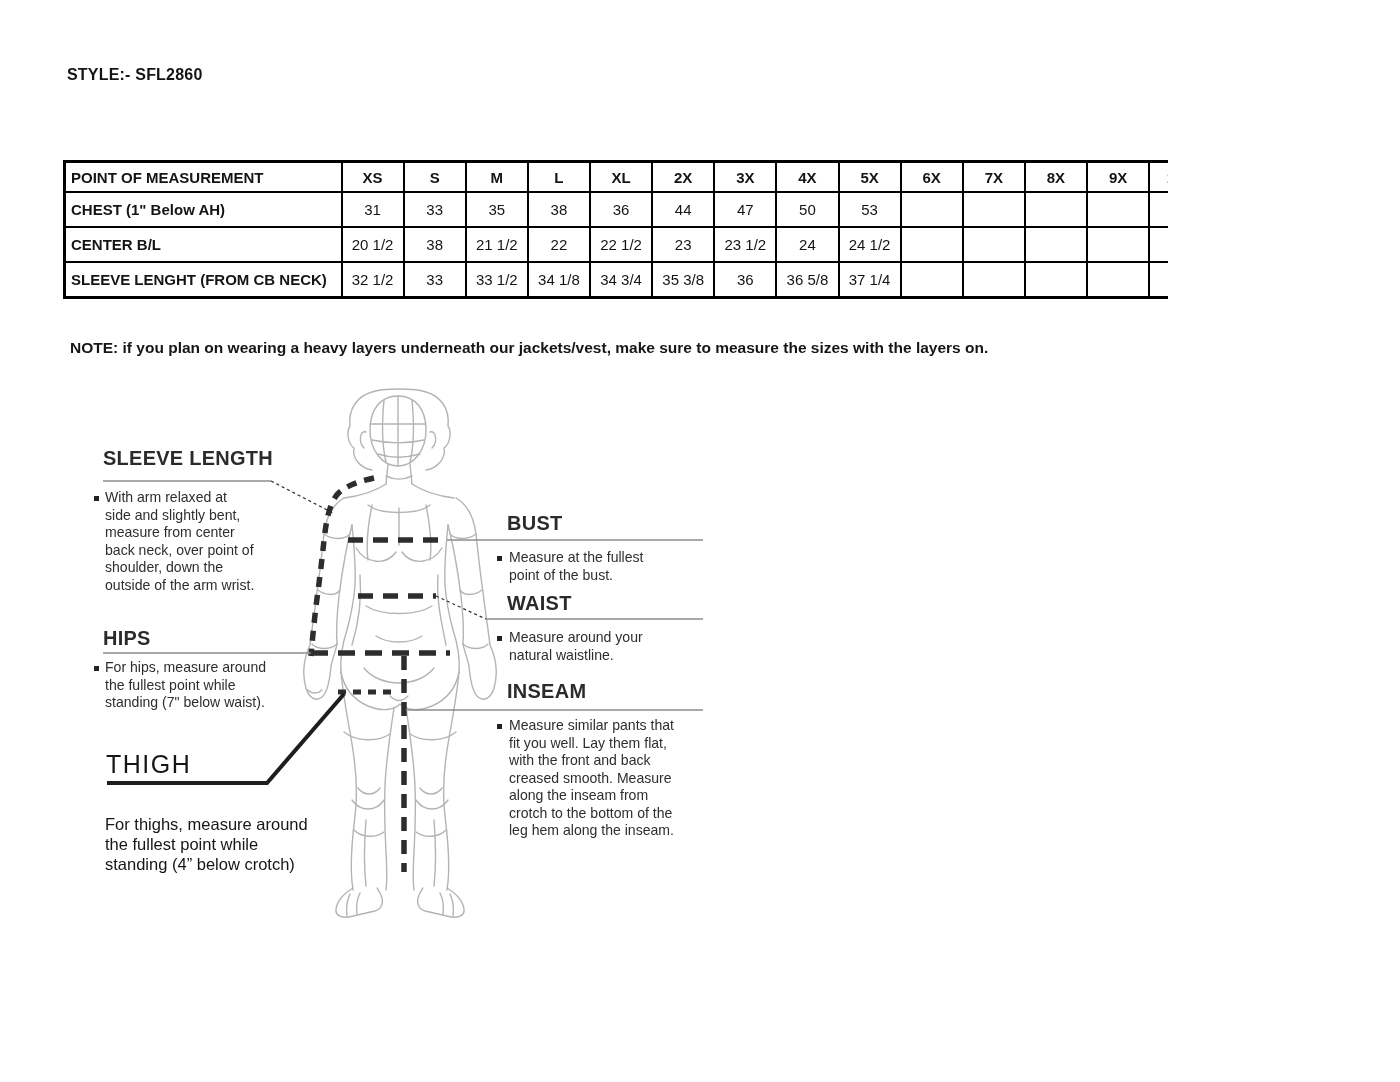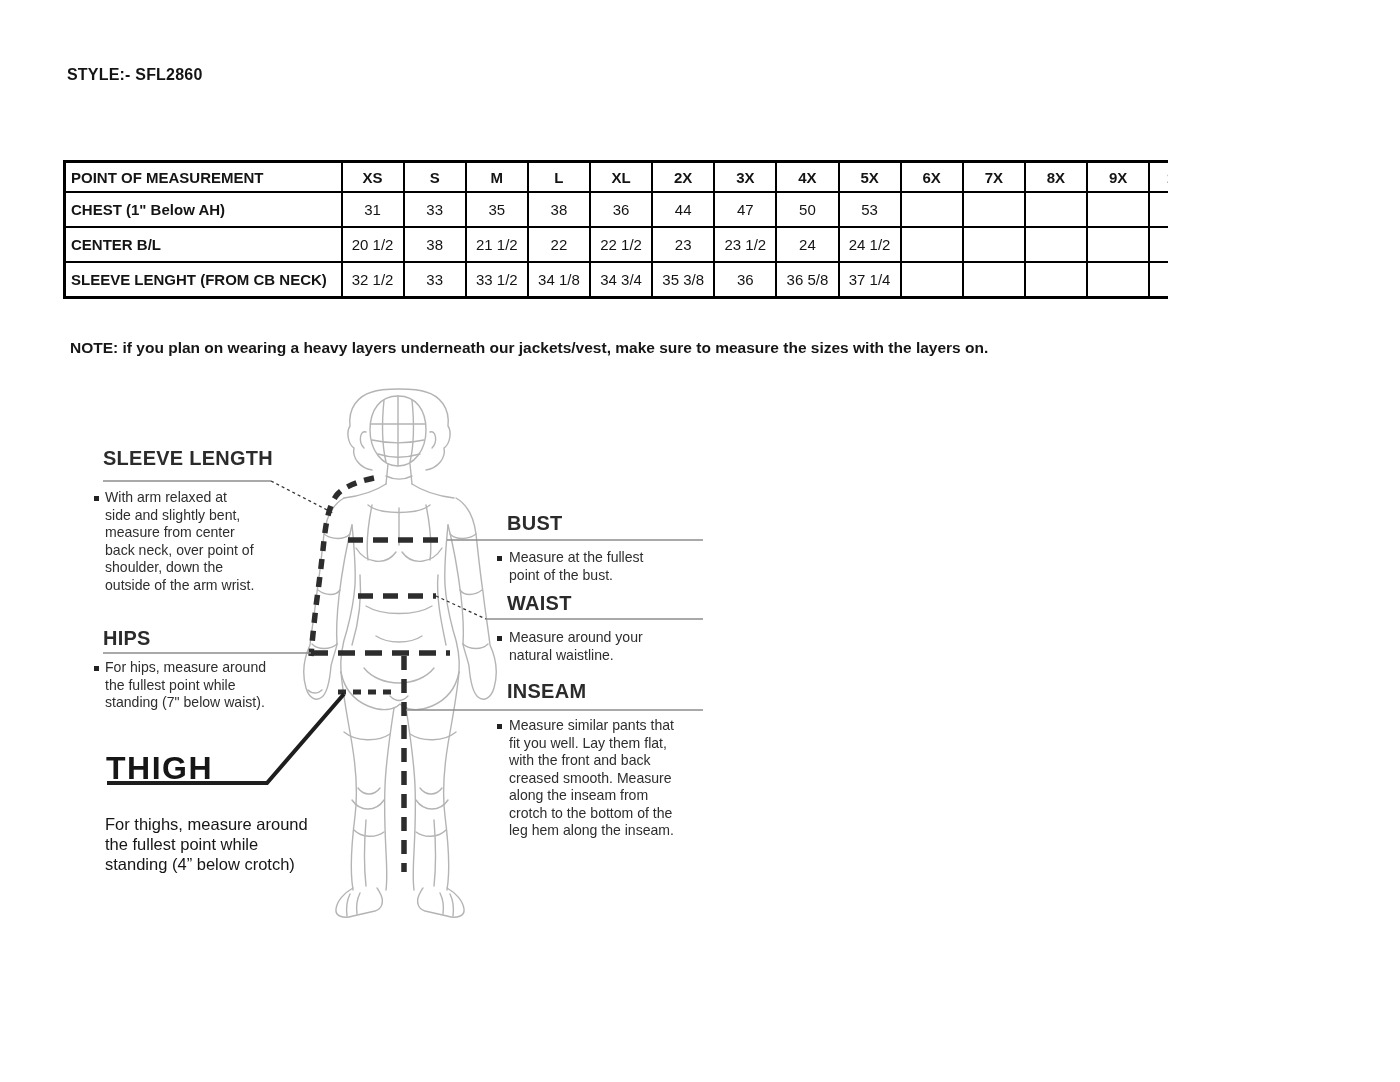--- a/index.html
+++ b/index.html
@@ -30,21 +30,21 @@
   .overlay{position:absolute;left:0;top:0;pointer-events:none;}
   .dhead{
     position:absolute;font-weight:700;font-size:21px;letter-spacing:0.3px;color:#2b2b2b;
     transform:scaleX(0.95);transform-origin:left top;white-space:nowrap;
   }
   .desc{
     position:absolute;font-size:14.5px;line-height:17.5px;color:#2e2e2e;
     transform:scaleX(0.97);transform-origin:left top;
   }
   .thigh-head{
-    position:absolute;font-weight:700;font-size:32px;letter-spacing:1.5px;color:#161616;
+    position:absolute;font-weight:400;font-size:25px;letter-spacing:1.5px;color:#161616;
     white-space:nowrap;
   }
   .thigh-desc{
     position:absolute;font-size:16.5px;line-height:20px;color:#161616;
   }
   .bullet{position:absolute;width:5px;height:5px;background:#222;}
 </style>
 </head>
 <body>
 

